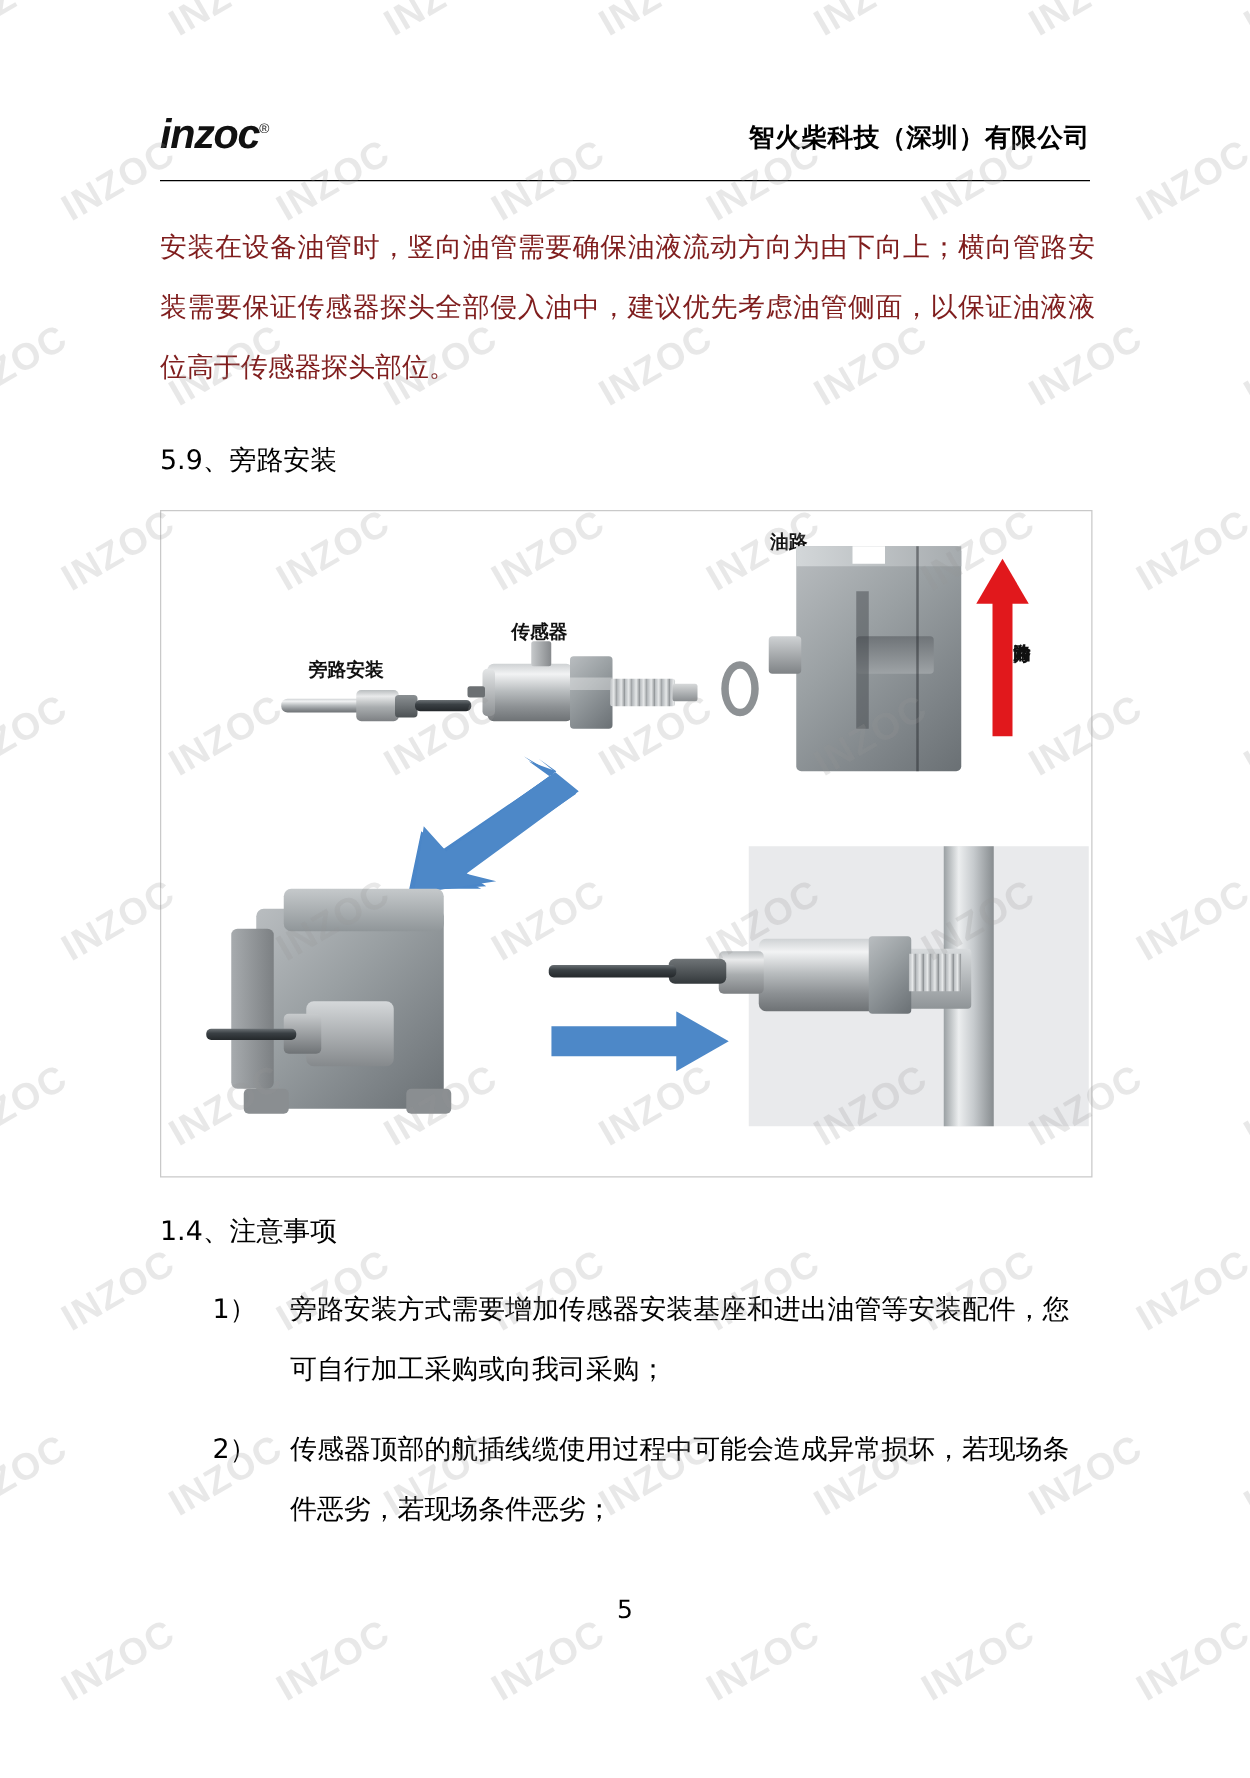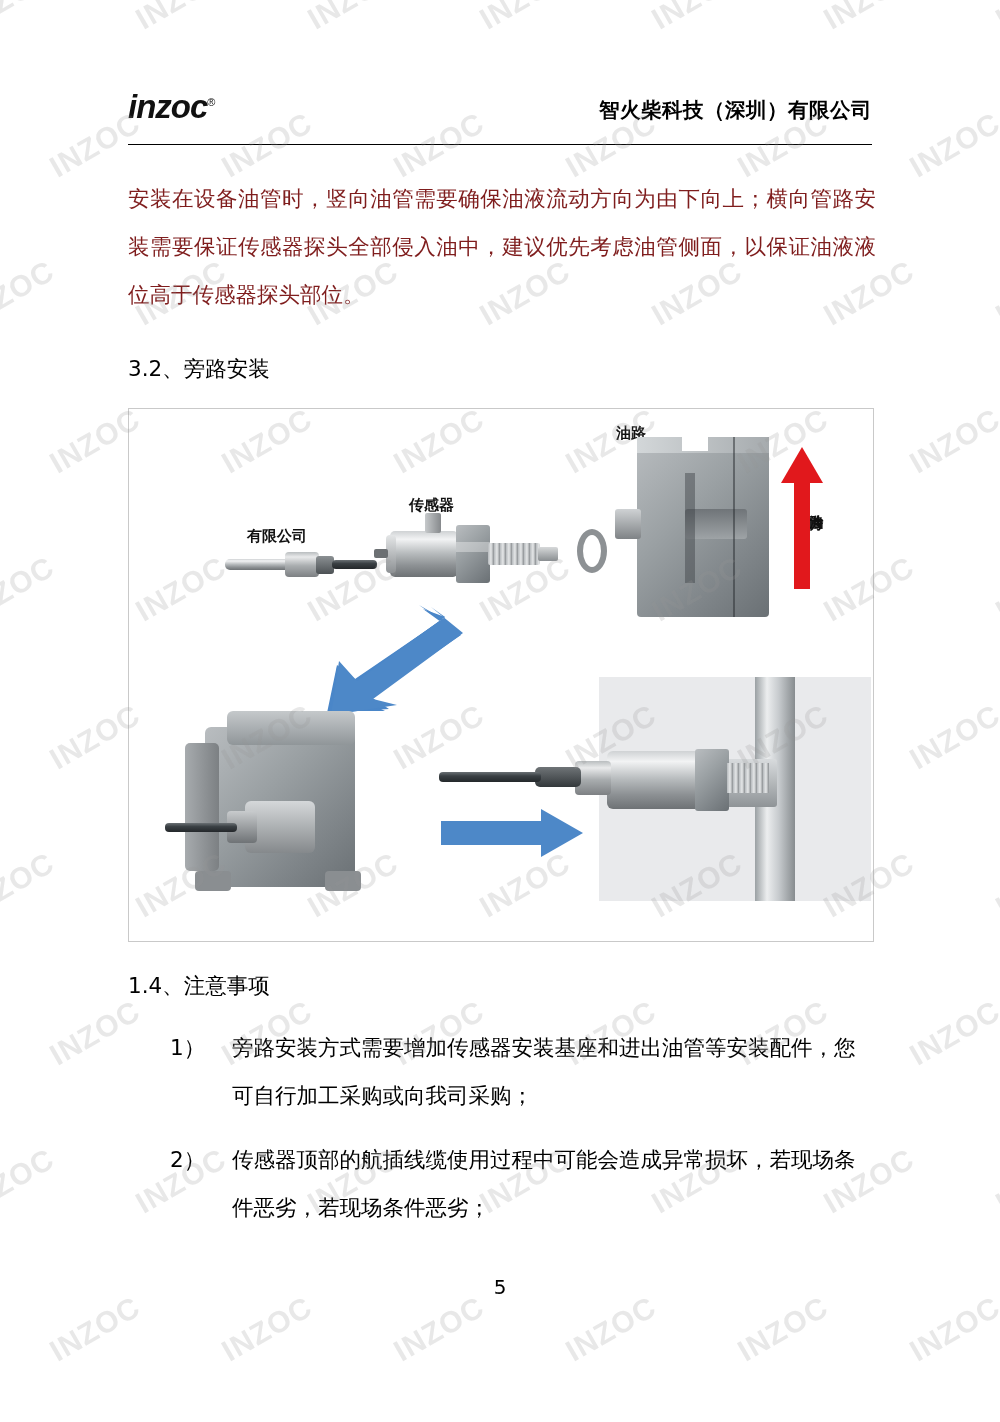--- a/index.html
+++ b/index.html
@@ -185,25 +185,25 @@
 
 <div class="page">
 
   <div class="header">
     <div class="logo"><span>inzoc</span><span class="reg">®</span></div>
     <div class="header-title">智火柴科技（深圳）有限公司</div>
   </div>
 
   <div class="body-para" id="para-1">安装在设备油管时，竖向油管需要确保油液流动方向为由下向上；横向管路安装需要保证传感器探头全部侵入油中，建议优先考虑油管侧面，以保证油液液位高于传感器探头部位。</div>
 
-  <div class="section-head" id="sec-3-2">3.2、旁路安装</div>
+  <div class="section-head" id="sec-3-2">5.9、旁路安装</div>
 
   <div class="figure">
 
-    <div class="fig-label" style="left:118px; top:118px;">有限公司</div>
+    <div class="fig-label" style="left:118px; top:118px;">旁路安装</div>
     <div class="fig-label" style="left:280px; top:87px;">传感器</div>
     <div class="fig-label" style="left:487px; top:15px;">油路</div>
     <div class="fig-label vertical" style="left:680px; top:95px;">油路方向</div>
 
     <div>
       <div style="position:absolute; left:96px; top:150px; width:66px; height:11px; border-radius:5px;" class="metal-h"></div>
       <div style="position:absolute; left:156px; top:143px; width:34px; height:25px; border-radius:4px;" class="metal-h2"></div>
       <div style="position:absolute; left:187px; top:147px; width:18px; height:18px; border-radius:3px; background:linear-gradient(to bottom,#8b9093,#4c5154);"></div>
       <div style="position:absolute; left:203px; top:151px; width:45px; height:9px; border-radius:4px;" class="dark-cable"></div>
     </div>

